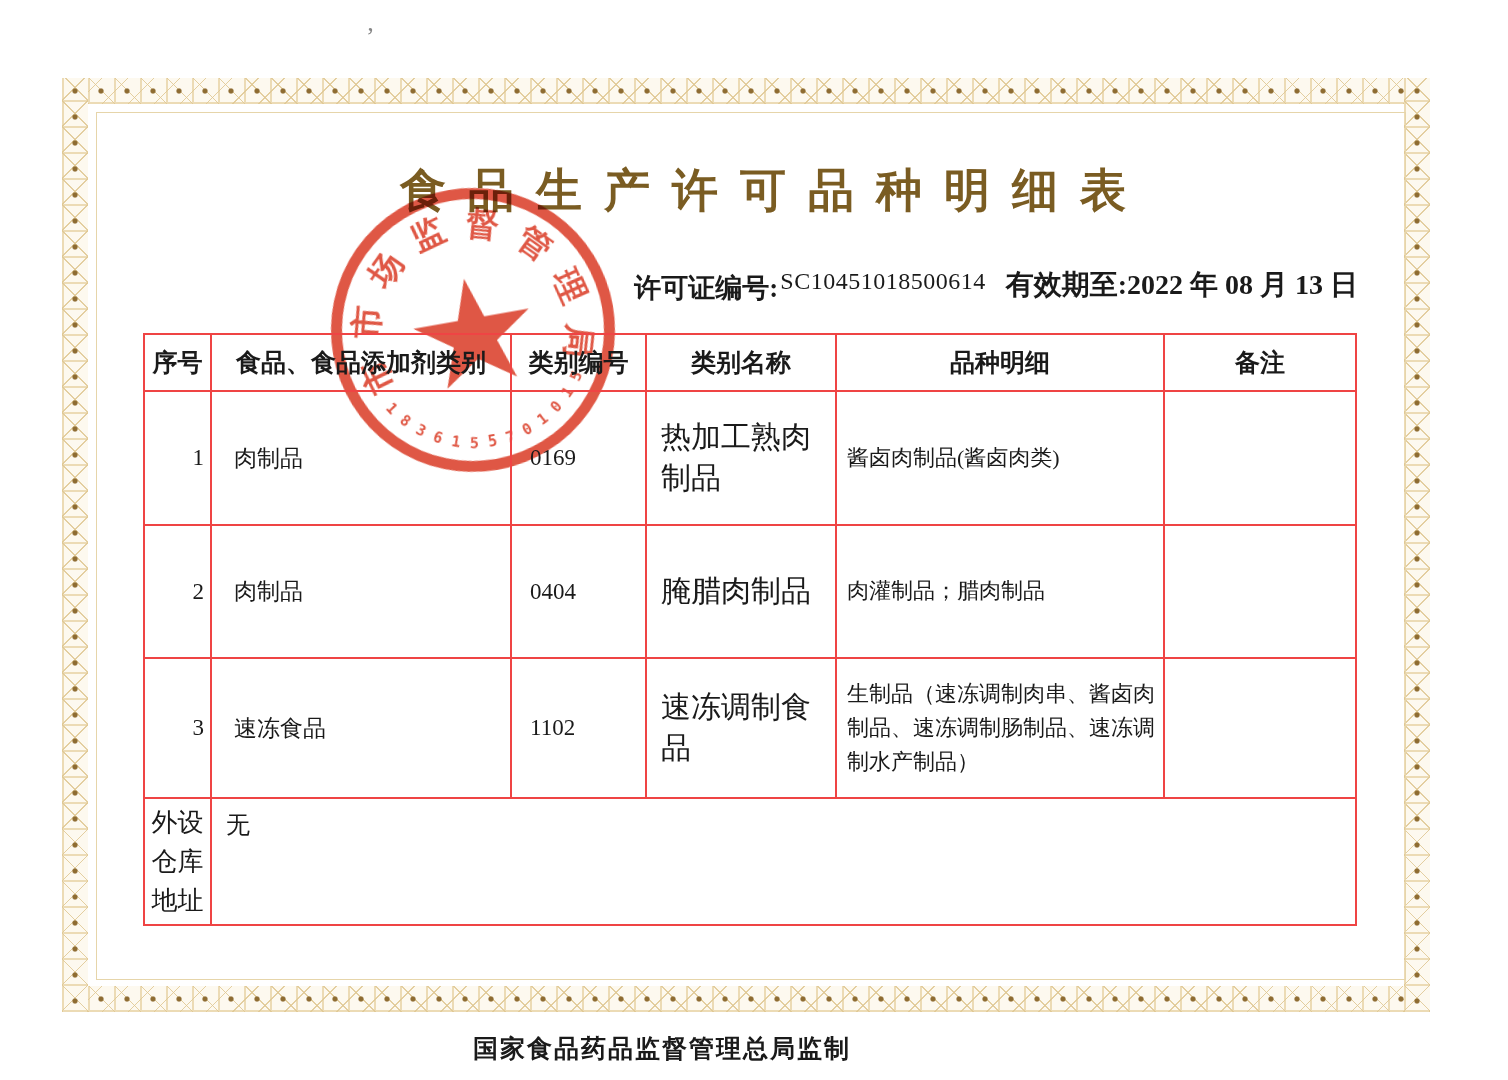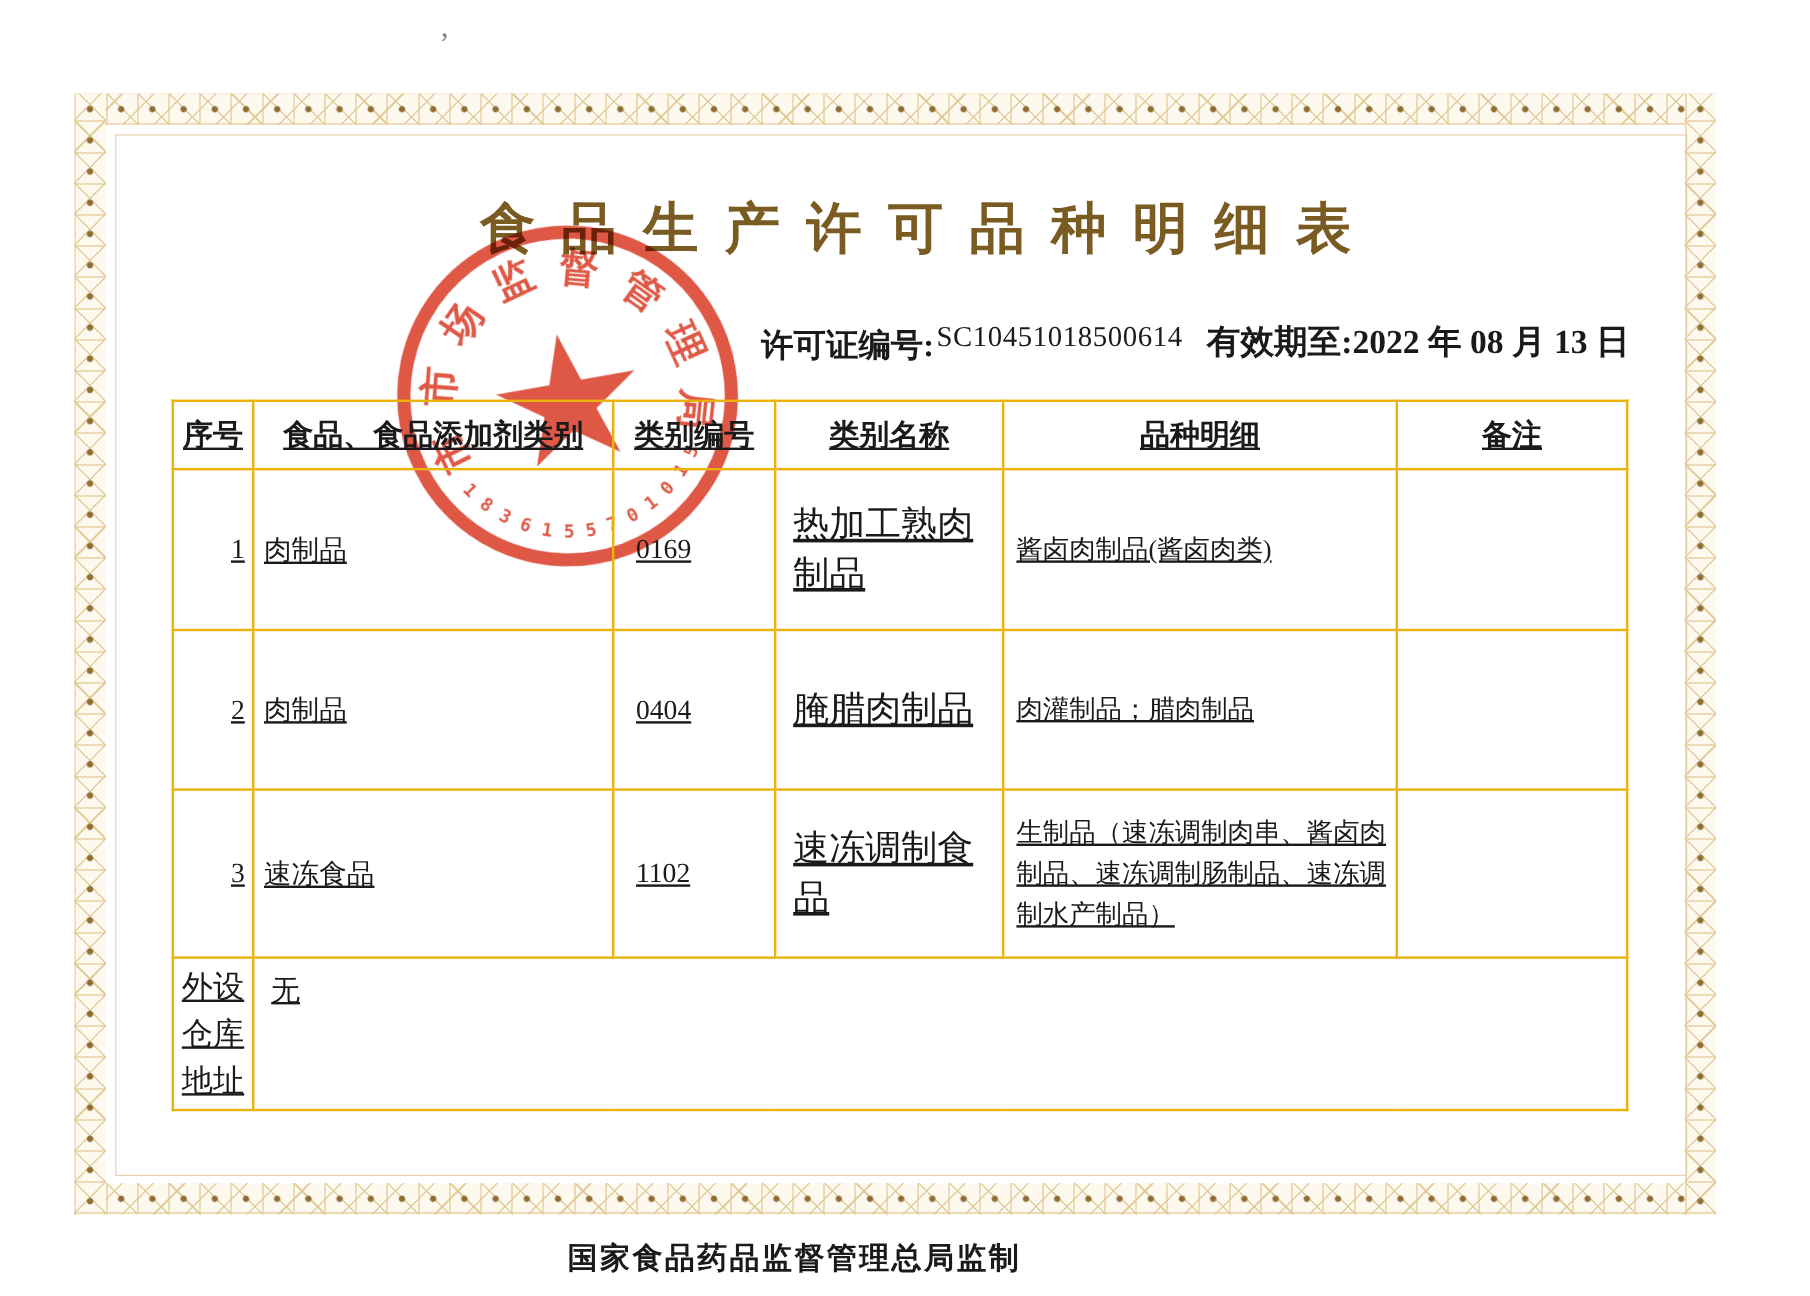--- a/index.html
+++ b/index.html
@@ -74,27 +74,27 @@
     margin-left:-8px;margin-top:-8px;text-align:center;line-height:16px;
     font-size:15px;font-weight:bold;color:#dc4530;
     font-family:"DejaVu Sans Mono",monospace;
   }
   
   .license-table{
     position:absolute;left:143px;top:333px;width:1212px;
     border-collapse:collapse;table-layout:fixed;
   }
   .license-table td,.license-table th{
-    border:2px solid #eab308;box-sizing:border-box;
-    font-weight:normal;overflow:hidden;text-decoration:underline;
+    border:2px solid #ef4444;box-sizing:border-box;
+    font-weight:normal;overflow:hidden;
   }
   .license-table th{font-size:25px;font-weight:bold;text-align:center;vertical-align:middle;}
   .cell-no{text-align:right;padding-right:6px;font-size:23px;vertical-align:middle;
     font-family:"Liberation Serif","DejaVu Serif",serif;}
-  .cell-cat{text-align:left;padding-left:8px;font-size:23px;vertical-align:middle;}
+  .cell-cat{text-align:left;padding-left:22px;font-size:23px;vertical-align:middle;}
   .cell-code{text-align:left;padding-left:18px;font-size:23px;vertical-align:middle;}
   .cell-name{text-align:left;padding-left:14px;font-size:30px;vertical-align:middle;}
   .cell-detail{text-align:left;padding:6px 8px 6px 10px;font-size:22px;line-height:1.55;vertical-align:middle;}
   .cell-remark{vertical-align:middle;}
   .cell-wh-label{
     font-size:26px;font-weight:bold;text-align:center;
     line-height:1.5;vertical-align:middle;padding:4px 2px;
   }
   .cell-wh-value{
     font-size:24px;text-align:left;vertical-align:top;

